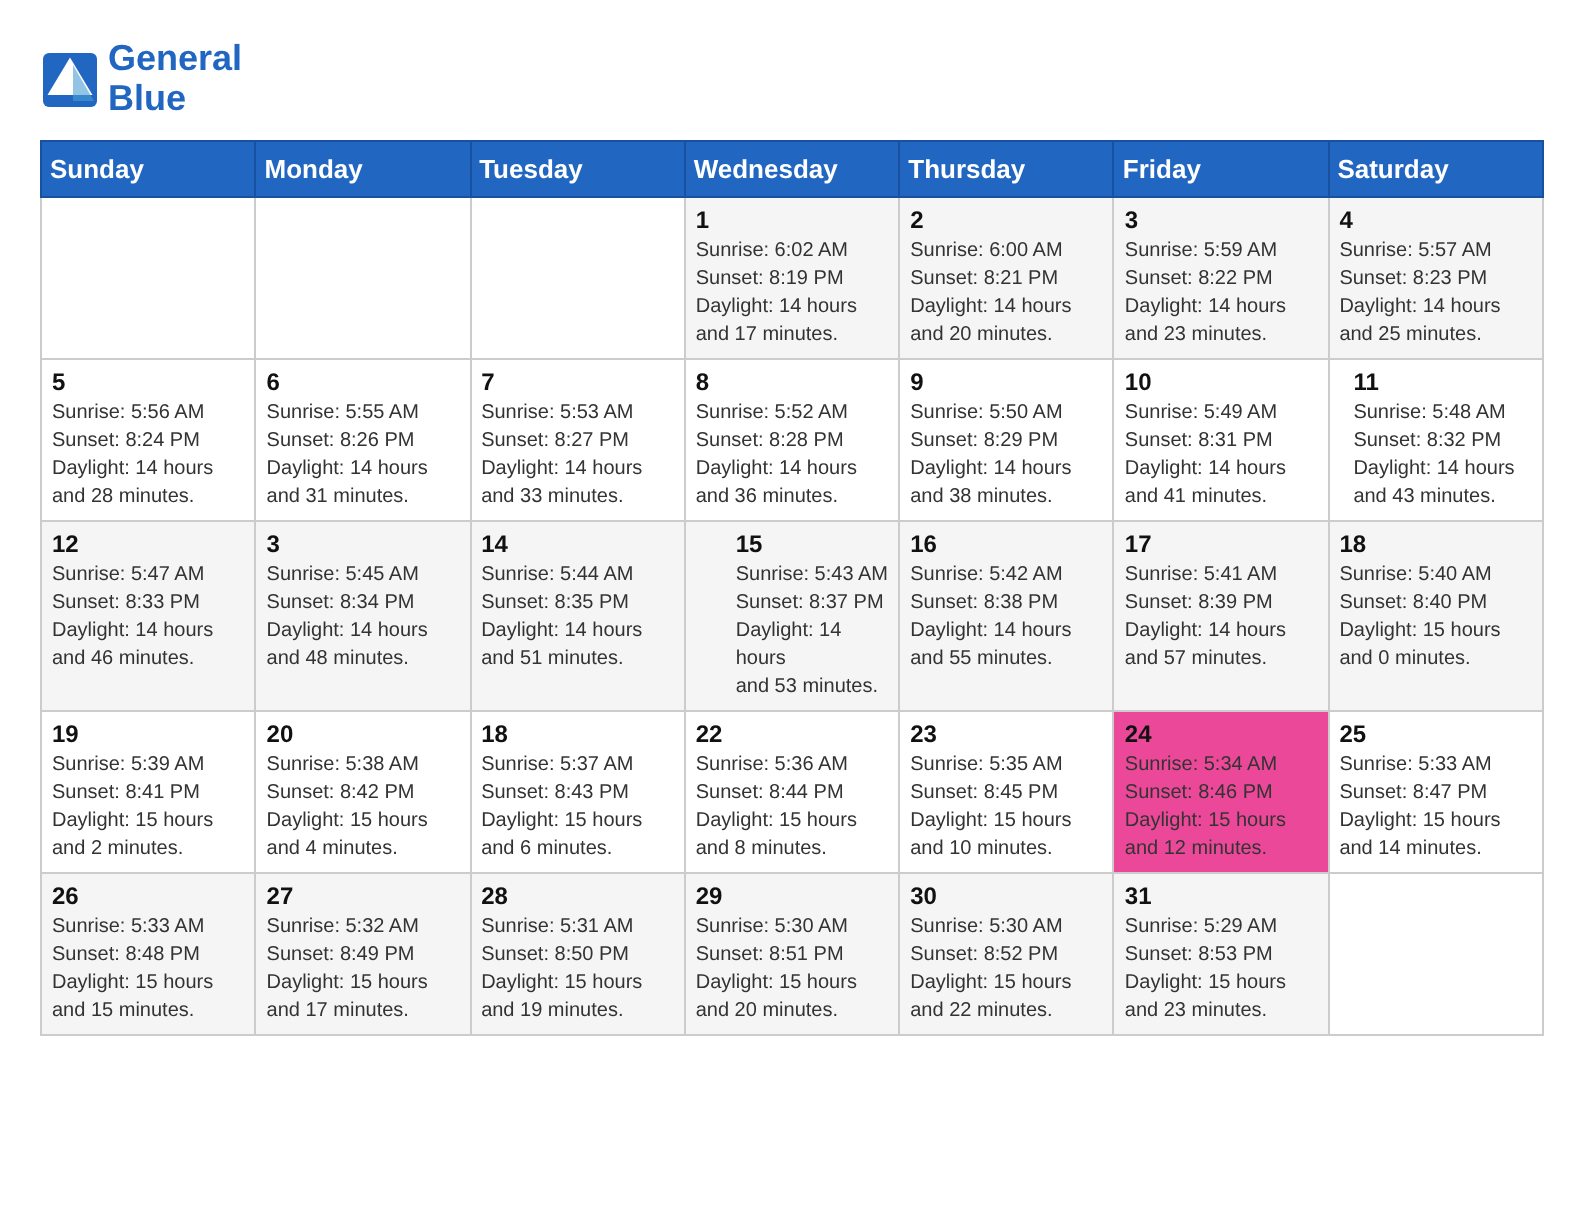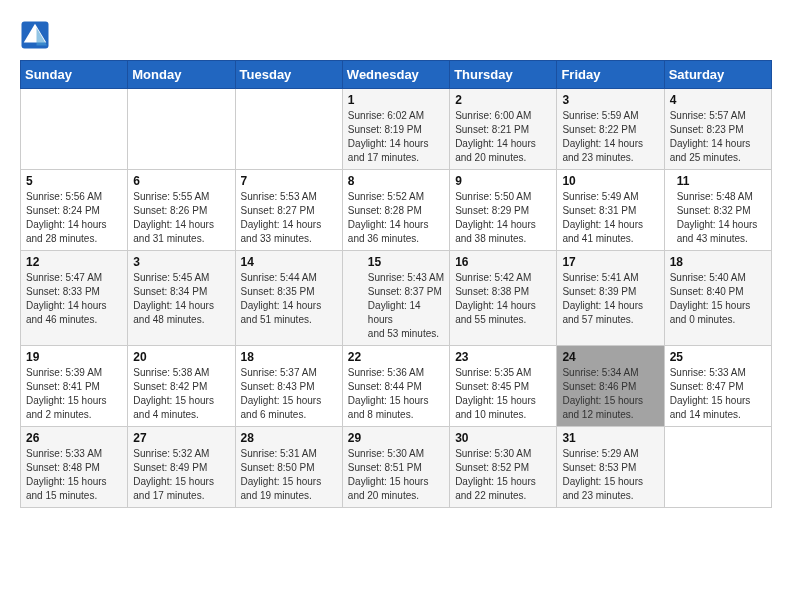--- a/index.html
+++ b/index.html
@@ -92,20 +92,24 @@
 </head>
 <body>
 
 <div class="header">
   <div class="logo">
     <svg class="logo-icon" viewBox="0 0 40 40" xmlns="http://www.w3.org/2000/svg">
       <rect x="2" y="2" width="36" height="36" rx="4" fill="#2166c0"></rect>
       <polygon points="20,5 35,30 5,30" fill="#fff"></polygon>
       <polygon points="22,10 36,34 22,34" fill="#4a9fd4" opacity="0.6"></polygon>
     </svg>
+    <div class="logo-text">
+      <div><span>General</span></div>
+      <div><span style="color:#2166c0">Blue</span></div>
+    </div>
   </div>
   <div class="title-block">
     <div class="month-title"></div>
     <div class="location-title"></div>
   </div>
 </div>
 
 <table>
   <thead>
     <tr>
@@ -214,21 +218,21 @@
           <div class="day-info">Sunrise: 5:37 AM<br>Sunset: 8:43 PM<br>Daylight: 15 hours<br>and 6 minutes.</div>
         </td>
         <td style="background: rgb(255, 255, 255);">
           <span class="day-number">22</span>
           <div class="day-info">Sunrise: 5:36 AM<br>Sunset: 8:44 PM<br>Daylight: 15 hours<br>and 8 minutes.</div>
         </td>
         <td style="background: rgb(255, 255, 255); margin-left: 25px;">
           <span class="day-number">23</span>
           <div class="day-info">Sunrise: 5:35 AM<br>Sunset: 8:45 PM<br>Daylight: 15 hours<br>and 10 minutes.</div>
         </td>
-        <td style="background: #a3a3a3; margin-top: 12px;">
+        <td style="background: #ec4899; margin-top: 12px;">
           <span class="day-number">24</span>
           <div class="day-info">Sunrise: 5:34 AM<br>Sunset: 8:46 PM<br>Daylight: 15 hours<br>and 12 minutes.</div>
         </td>
         <td style="background: rgb(255, 255, 255);">
           <span class="day-number">25</span>
           <div class="day-info">Sunrise: 5:33 AM<br>Sunset: 8:47 PM<br>Daylight: 15 hours<br>and 14 minutes.</div>
         </td>
       </tr>
       <tr>
         <td style="background: rgb(245, 245, 245);">

